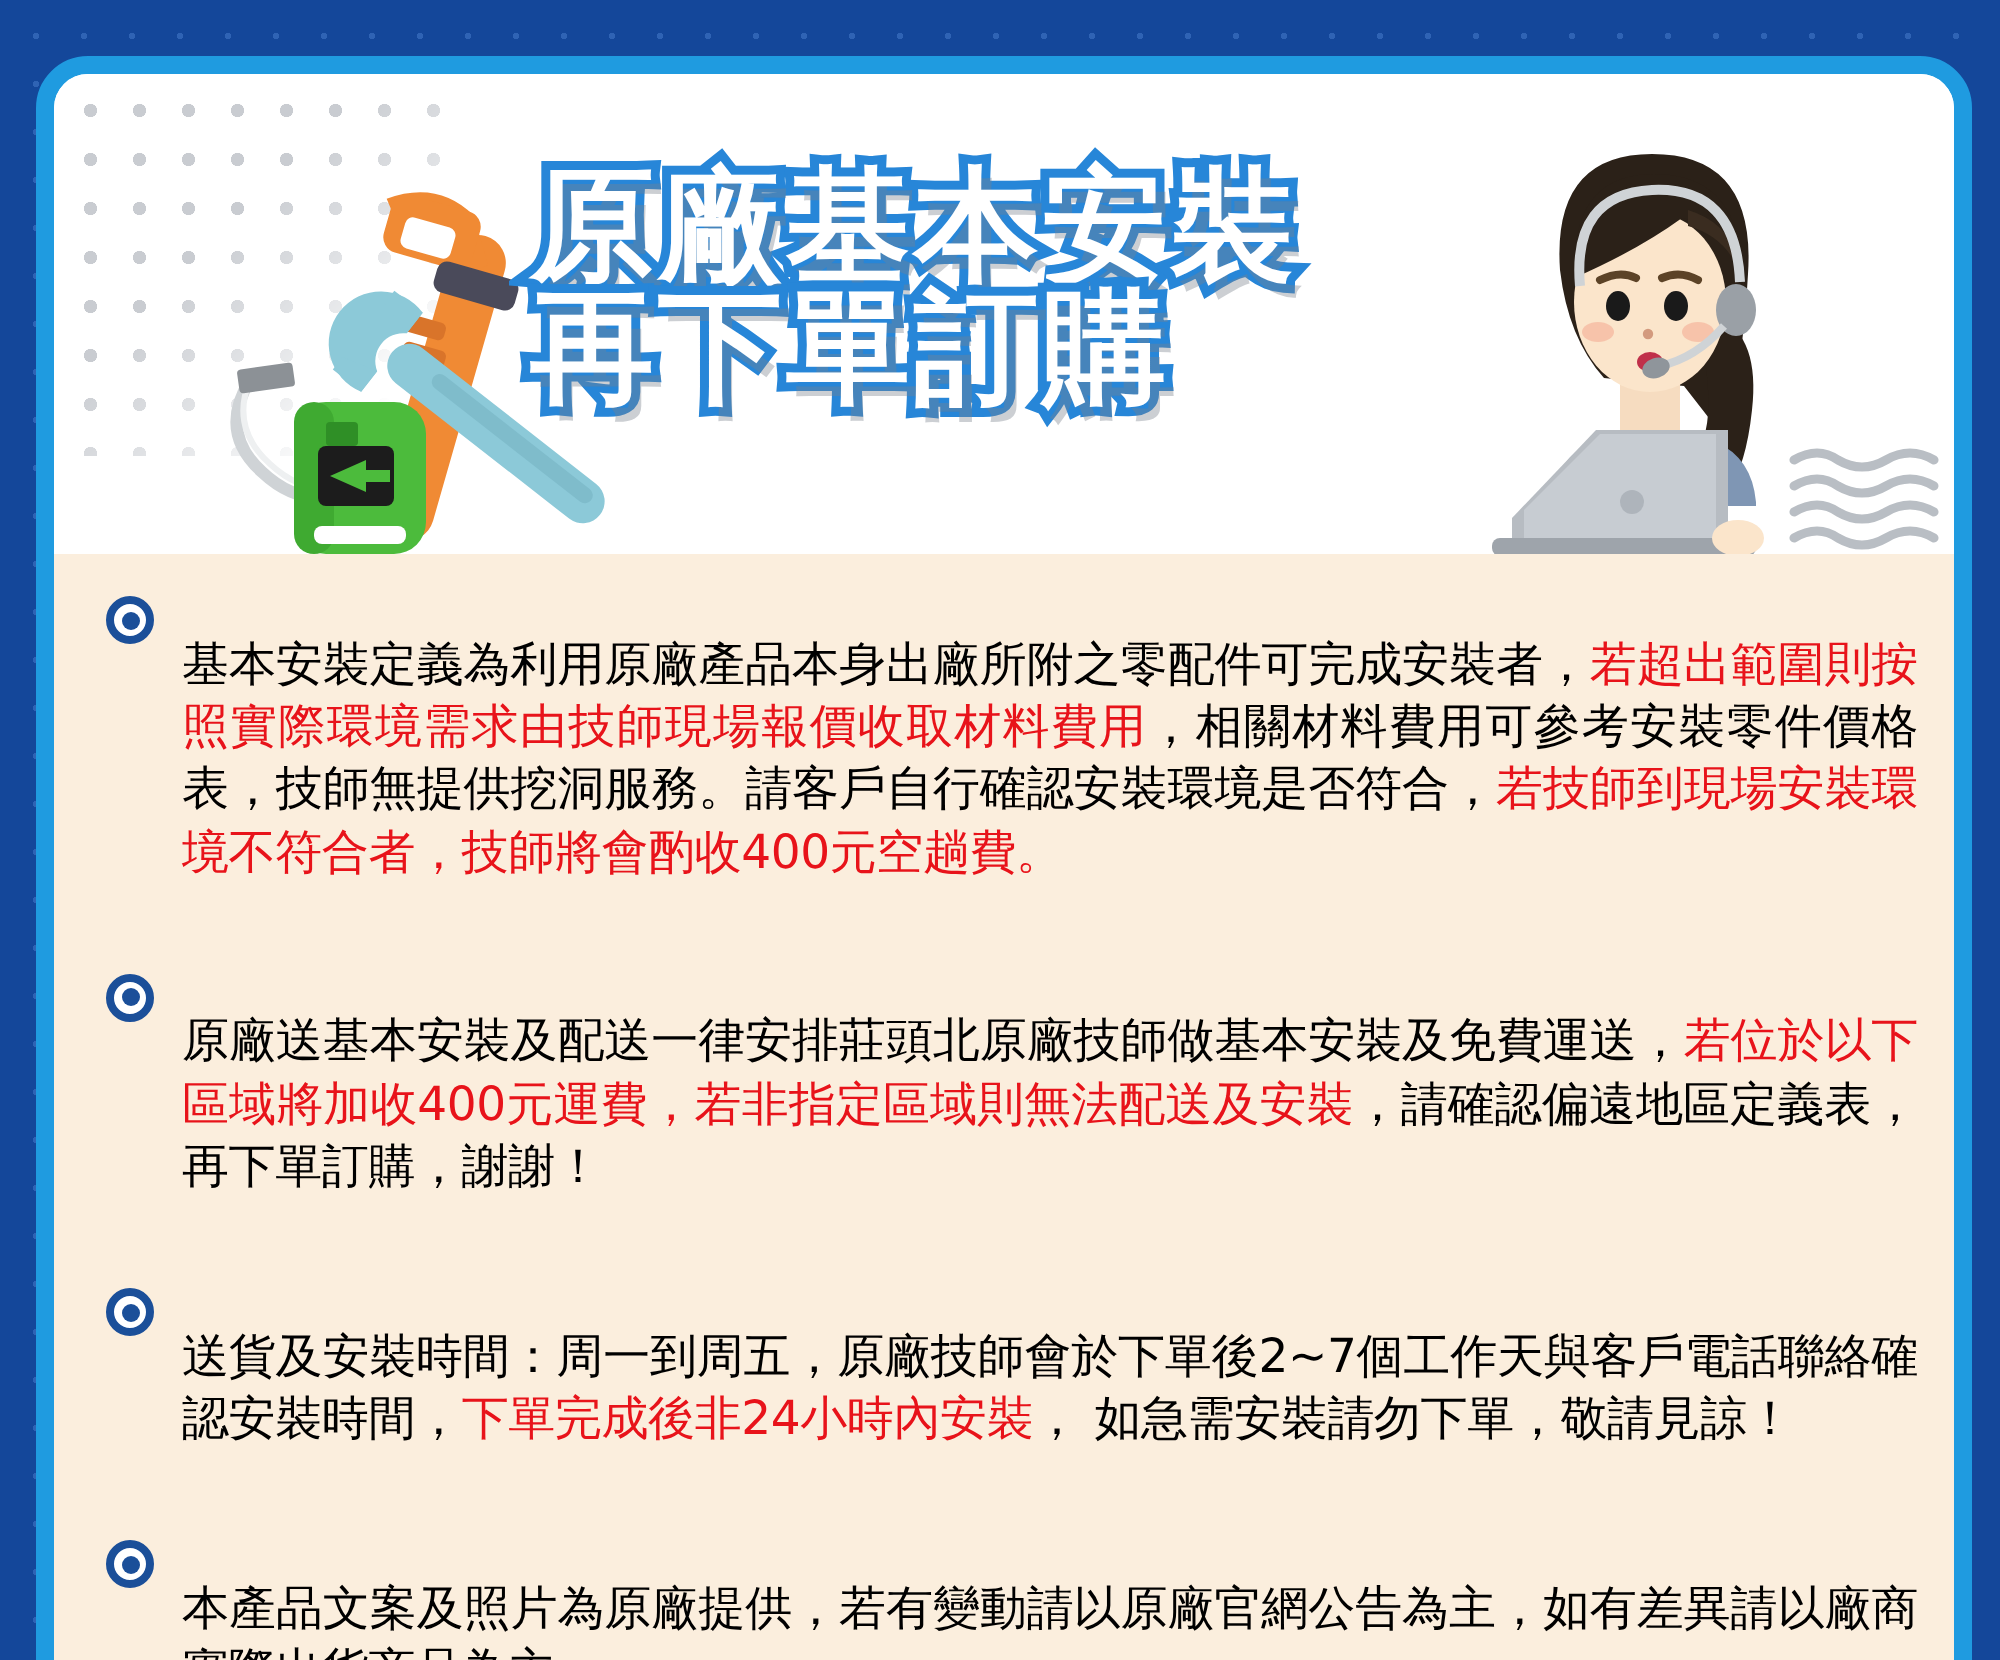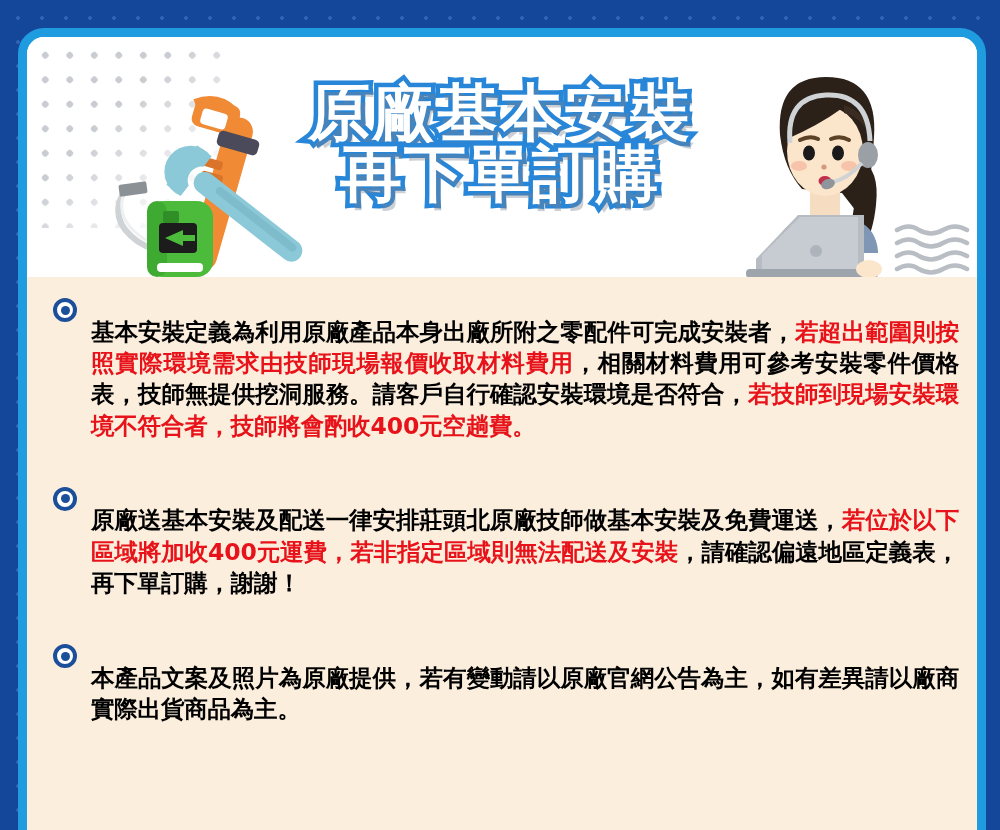--- a/index.html
+++ b/index.html
@@ -49,21 +49,21 @@
     mask-image:linear-gradient(135deg,#000 40%,transparent 86%);
     pointer-events:none;
   }
 
   
   .tools{position:absolute;left:62px;top:48px;width:230px;height:200px;}
 
   
   #title-block{
     position:absolute;left:238px;top:46px;width:470px;
-    text-align:center;line-height:0.98;
+    text-align:left;line-height:0.98;
     font-family:"DejaVu Sans","Liberation Sans",sans-serif;
   }
   .title-line{
     display:block;
     font-size:62px;
     font-weight:bold;
     letter-spacing:2px;
     color:#ffffff;
     -webkit-text-stroke:9px #2786d8;
     paint-order:stroke fill;
@@ -105,21 +105,21 @@
     position:absolute;left:50%;top:50%;
     width:9px;height:9px;margin:-4.5px 0 0 -4.5px;
     border-radius:50%;
     background:#1b4f99;
   }
 
   .text{
     flex:1 1 auto;
     font-family:"DejaVu Sans","Liberation Sans",sans-serif;
     font-size:23.5px;
-    font-weight:bold;
+    font-weight:normal;
     line-height:1.34;
     color:#000000;
     letter-spacing:-0.2px;
     text-align:justify;
     text-justify:inter-character;
   }
   .text .hl{color:#e8131a;}
 </style>
 </head>
 <body>
@@ -239,20 +239,26 @@
         </p>
       </div>
 
       <div class="item">
         <span class="bullet"></span>
         <p class="text">
           <span>原廠送基本安裝及配送一律安排莊頭北原廠技師做基本安裝及免費運送，</span><span class="hl">若位於以下區域將加收400元運費，若非指定區域則無法配送及安裝</span><span>，請確認偏遠地區定義表，再下單訂購，謝謝！</span>
         </p>
       </div>
 
+      <div class="item">
+        <span class="bullet"></span>
+        <p class="text">
+          <span>送貨及安裝時間：周一到周五，原廠技師會於下單後2~7個工作天與客戶電話聯絡確認安裝時間，</span><span class="hl">下單完成後非24小時內安裝</span><span>， 如急需安裝請勿下單，敬請見諒！</span>
+        </p>
+      </div>
 
       <div class="item">
         <span class="bullet"></span>
         <p class="text">
           <span>本產品文案及照片為原廠提供，若有變動請以原廠官網公告為主，如有差異請以廠商實際出貨商品為主。</span>
         </p>
       </div>
 
     </div>
 

